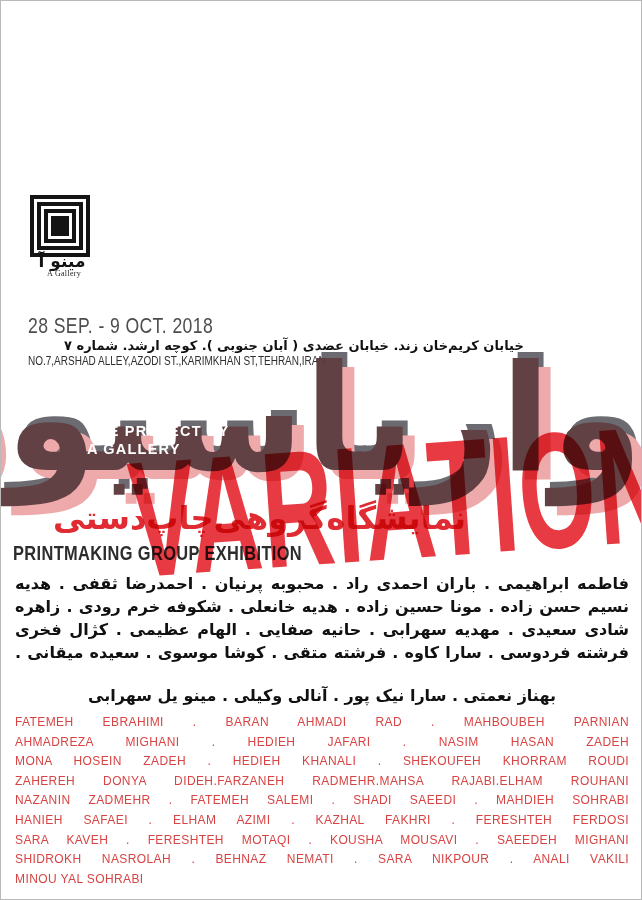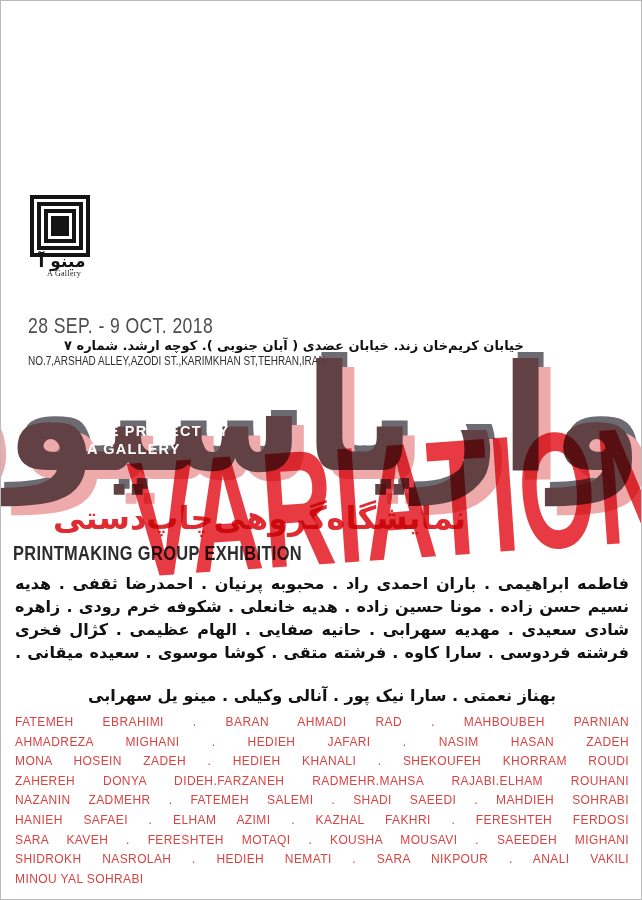--- a/index.html
+++ b/index.html
@@ -106,17 +106,17 @@
   </div>
 
   <div class="names-en">
     <div class="line">FATEMEH EBRAHIMI . BARAN AHMADI RAD . MAHBOUBEH PARNIAN</div>
     <div class="line">AHMADREZA MIGHANI . HEDIEH JAFARI . NASIM HASAN ZADEH</div>
     <div class="line">MONA HOSEIN ZADEH . HEDIEH KHANALI . SHEKOUFEH KHORRAM ROUDI</div>
     <div class="line">ZAHEREH DONYA DIDEH.FARZANEH RADMEHR.MAHSA RAJABI.ELHAM ROUHANI</div>
     <div class="line">NAZANIN ZADMEHR . FATEMEH SALEMI . SHADI SAEEDI . MAHDIEH SOHRABI</div>
     <div class="line">HANIEH SAFAEI . ELHAM AZIMI . KAZHAL FAKHRI . FERESHTEH FERDOSI</div>
     <div class="line">SARA KAVEH . FERESHTEH MOTAQI . KOUSHA MOUSAVI . SAEEDEH MIGHANI</div>
-    <div class="line">SHIDROKH NASROLAH . HEDIEH NEMATI . SARA NIKPOUR . ANALI VAKILI</div>
+    <div class="line">SHIDROKH NASROLAH . BEHNAZ NEMATI . SARA NIKPOUR . ANALI VAKILI</div>
     <div class="line">MINOU YAL SOHRABI</div>
   </div>
 
 </div>
 
 </body></html>

